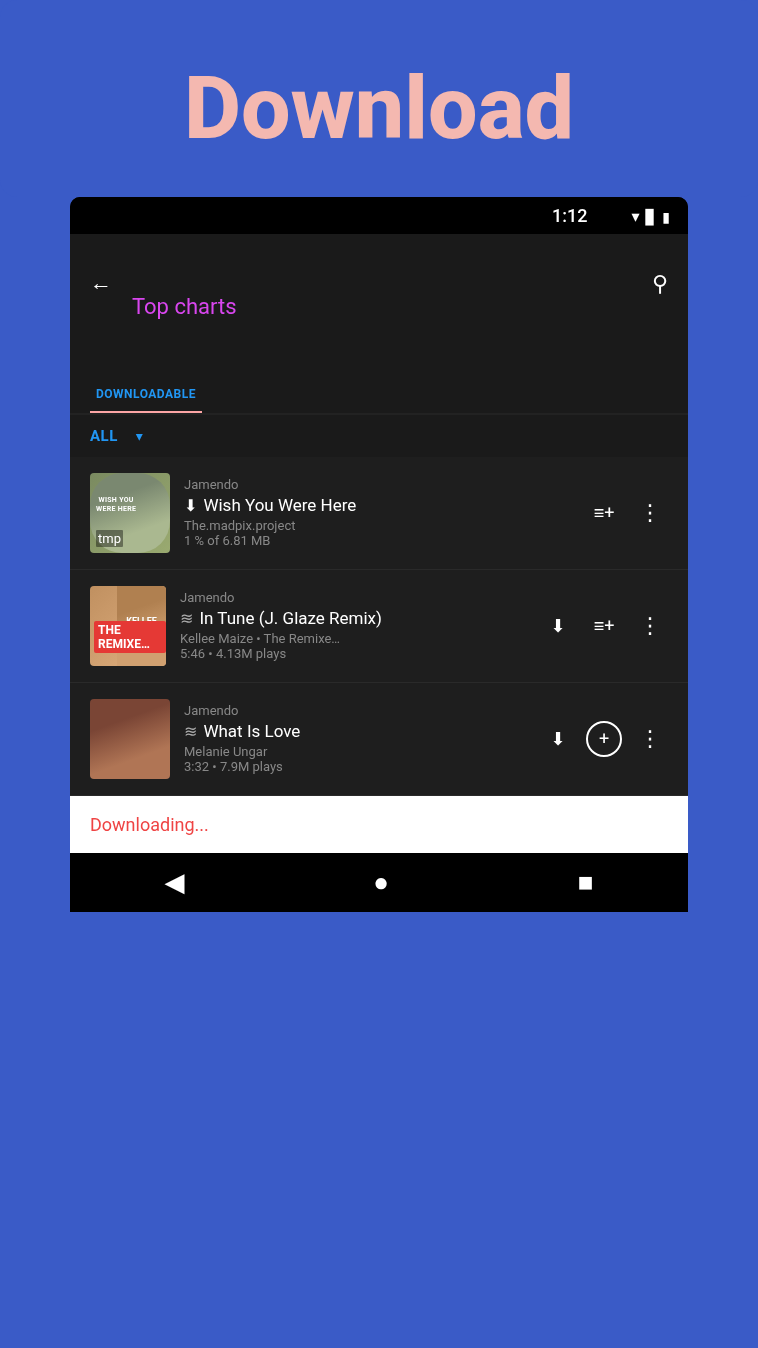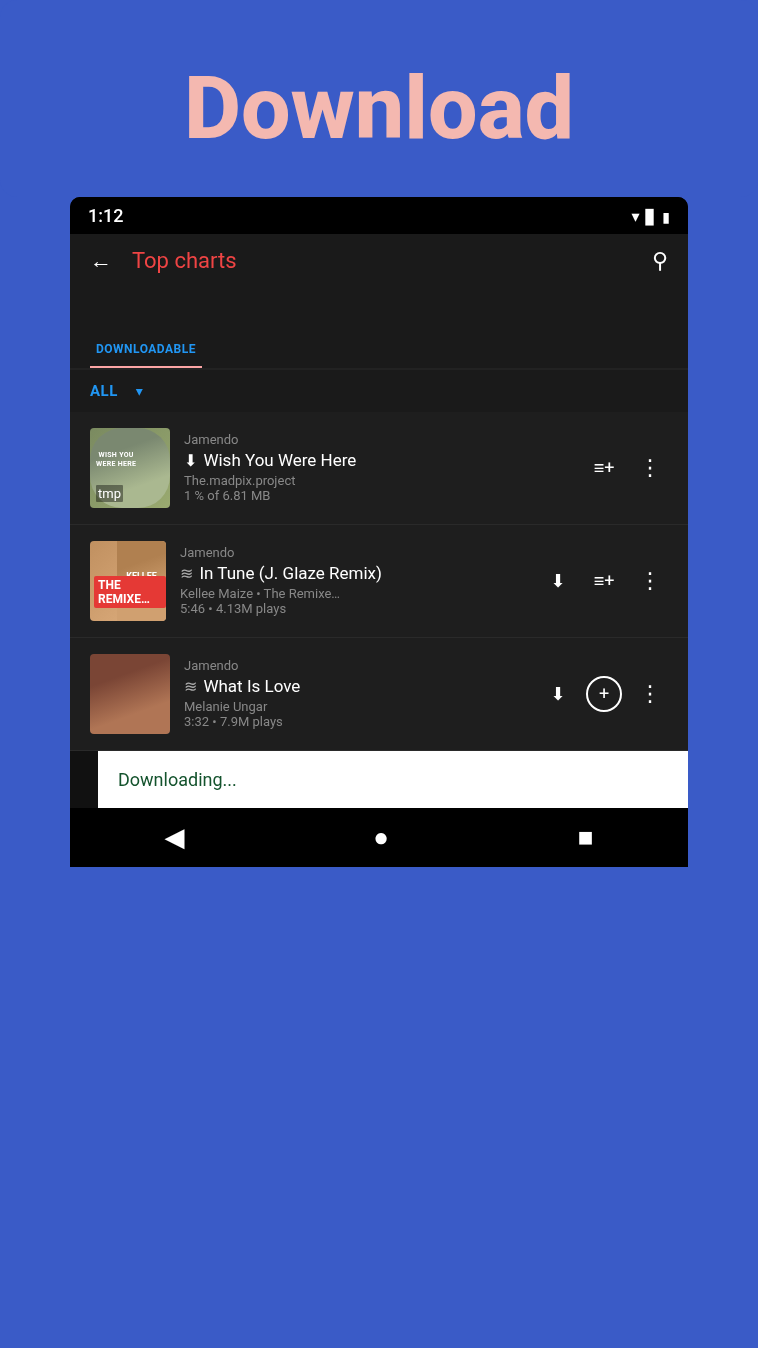--- a/index.html
+++ b/index.html
@@ -37,26 +37,27 @@
       background: #111;
       margin: 0 70px;
       border-radius: 10px 10px 0 0;
       overflow: hidden;
     }
 
     
     .status-bar {
       background: #000;
       display: flex;
-      justify-content: space-between;
+      justify-content: flex-end;
       align-items: center;
       padding: 8px 18px;
       color: #fff;
       font-size: 18px;
       font-weight: 500;
+      gap: 44px;
     }
     .status-icons {
       display: flex;
       align-items: center;
       gap: 6px;
     }
     .wifi-icon::before { content: '▾'; font-size: 16px; }
     .signal-icon::before { content: '▊'; font-size: 14px; }
     .battery-icon::before { content: '▮'; font-size: 14px; }
 
@@ -75,21 +76,22 @@
       gap: 20px;
     }
     .back-arrow {
       font-size: 22px;
       color: #fff;
       cursor: pointer;
     }
     .app-bar-title {
       font-size: 22px;
       font-weight: 400;
-      color: #ef4444;
+      color: #d946ef;
+      margin-top: 46px;
     }
     .search-icon-btn {
       font-size: 22px;
       color: #fff;
       cursor: pointer;
     }
 
     
     .app-bar-spacer {
       background: #1a1a1a;
@@ -228,22 +230,21 @@
     .action-btn.more {
       color: #fff;
       font-size: 22px;
     }
 
     
     .downloading-bar {
       background: #fff;
       padding: 18px 20px;
       font-size: 18px;
-      color: #14532d;
-      margin-left: 28px;
+      color: #ef4444;
     }
 
     
     .nav-bar {
       background: #000;
       display: flex;
       justify-content: space-around;
       align-items: center;
       padding: 14px 0;
     }

